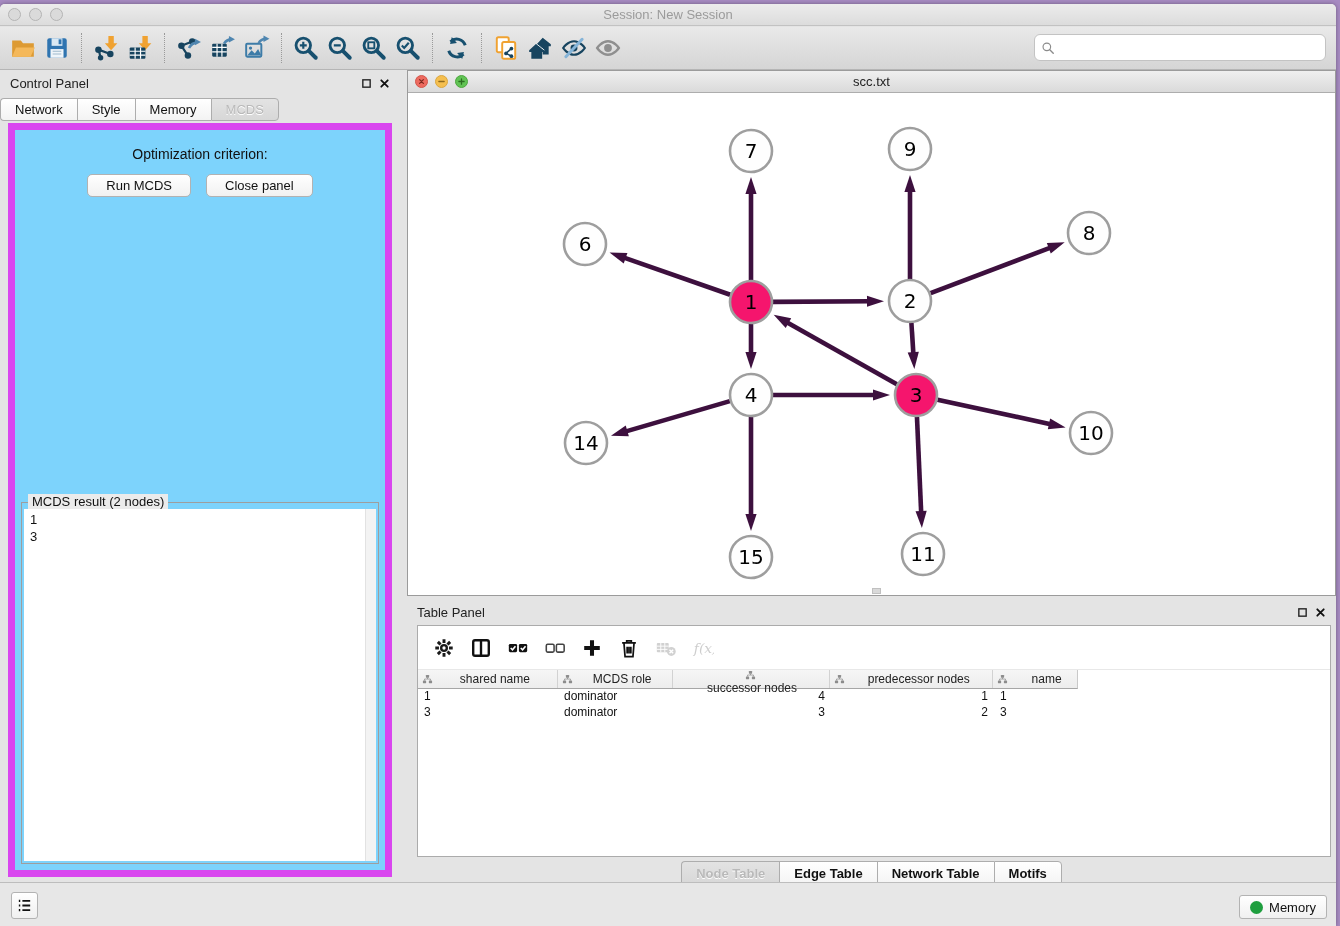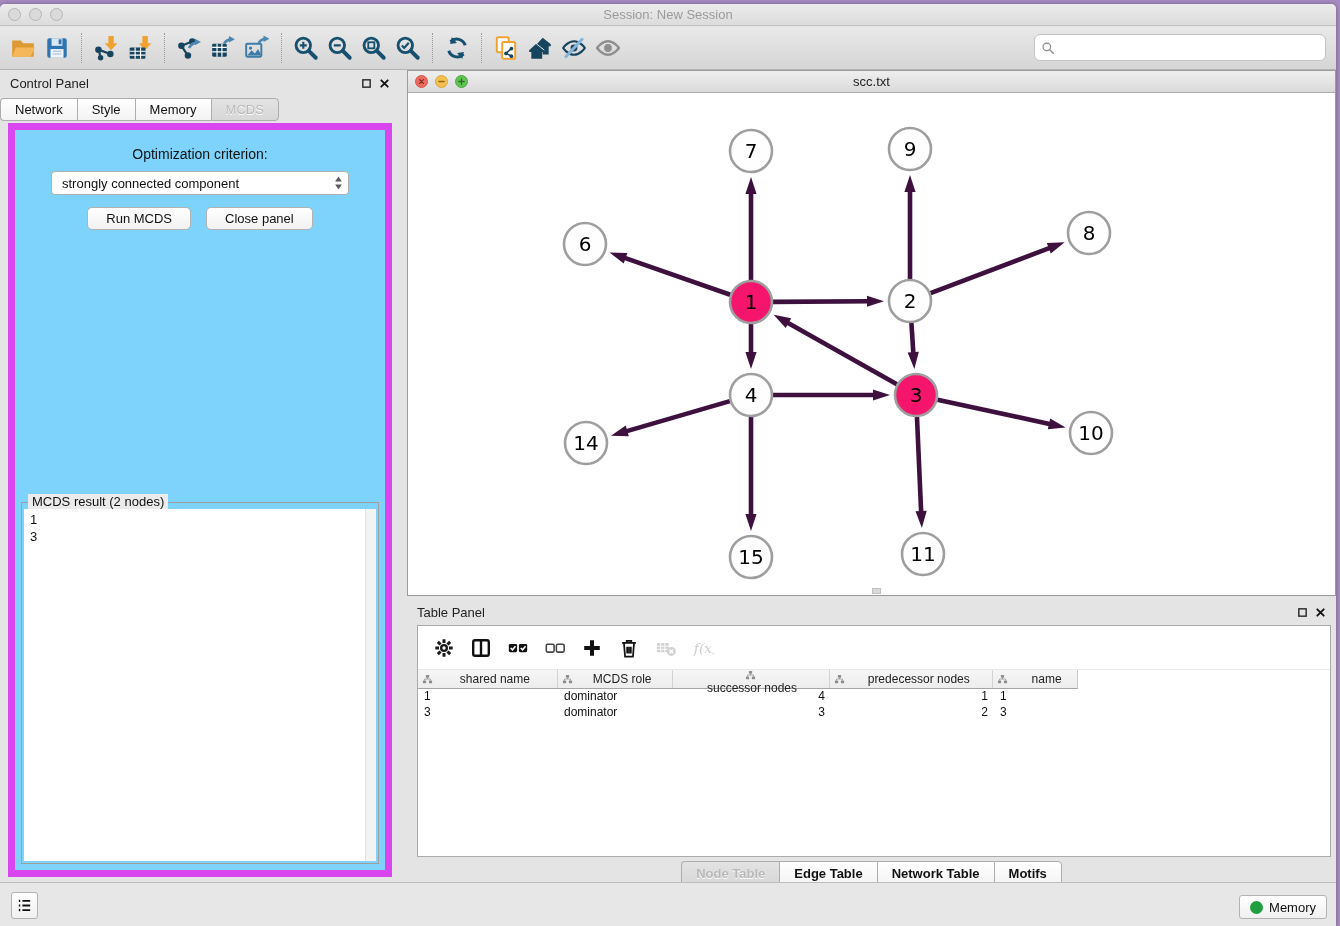--- a/index.html
+++ b/index.html
@@ -271,27 +271,20 @@
       </span>
     </div>
     <div class="cp-tabs" id="cp-tabs">
         <span class="seg-tab">Network</span>
         <span class="seg-tab">Style</span>
         <span class="seg-tab">Memory</span>
         <span class="seg-tab active">MCDS</span>
       </div>
     <div class="cp-body">
       <div class="opt-label">Optimization criterion:</div>
-      <div class="dropdown">
-        <span class="dd-text">strongly connected component</span>
-        <svg viewBox="0 0 12 20">
-            <path d="M6 2l4.2 6H1.8z" fill="#5A5A5A"></path>
-            <path d="M6 18l-4.2-6h8.4z" fill="#5A5A5A"></path>
-          </svg>
-      </div>
       <div class="btn-row">
         <button class="push-btn">Run MCDS</button>
         <button class="push-btn">Close panel</button>
       </div>
       <div class="result-group">
         <span class="result-legend">MCDS result (2 nodes)</span>
         <div class="result-text" id="result-text">1
 3</div>
         <div class="result-scroll"></div>
       </div>

